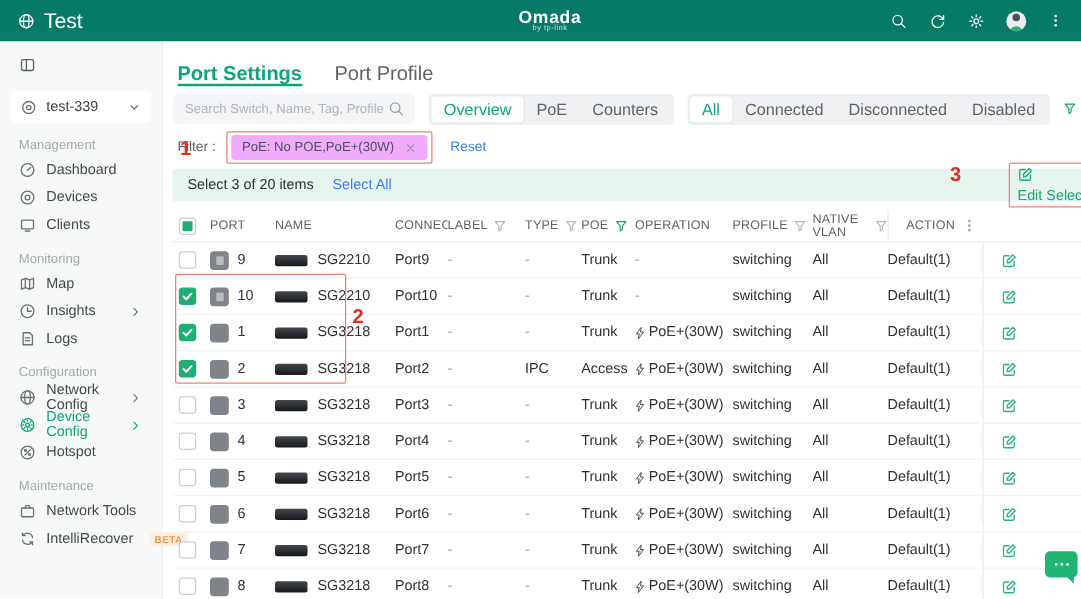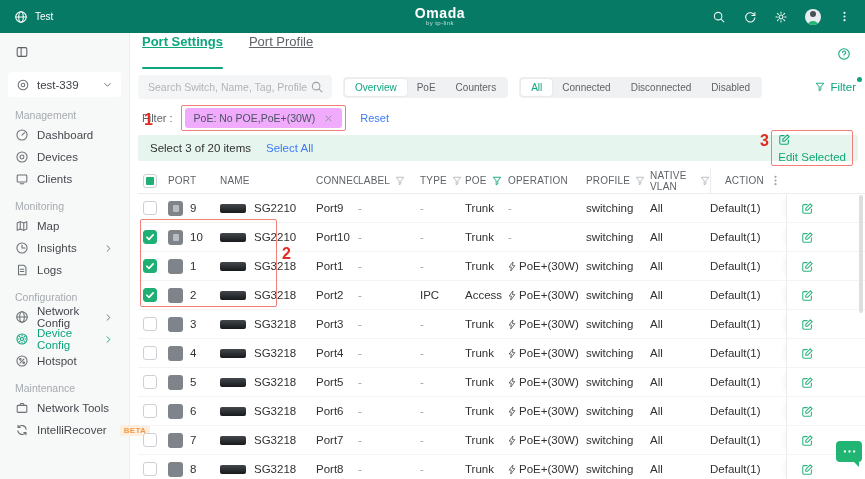--- a/index.html
+++ b/index.html
@@ -6,21 +6,21 @@
   html,body { margin:0; padding:0; }
   body {
     width:865px; height:479px; overflow:hidden; position:relative;
     font-family:"Liberation Sans","DejaVu Sans",sans-serif;
     background:#fff; color:#303133;
   }
   .icon { display:inline-flex; line-height:0; }
 
   
   .topbar { height:33px; background:#077a66; display:flex; align-items:center; padding:0 14px; color:#fff; position:relative; }
-  .tb-left { display:flex; align-items:center; gap:7px; font-size:10px; }
+  .tb-left { display:flex; align-items:center; gap:7px; font-size:17px; }
   .tb-center { position:absolute; left:0; right:0; text-align:center; pointer-events:none;padding-left:15px; }
   .brand { font-size:14px; font-weight:bold; letter-spacing:.6px; line-height:13px; }
   .brand-sub { font-size:6px; opacity:.75; letter-spacing:.4px; }
   .tb-right { margin-left:auto; display:flex; align-items:center; gap:17px; }
   .tb-right .icon { color:#fff; opacity:.95; cursor:pointer; }
   .avatar { width:16px; height:16px; border-radius:50%; background:#e9edf0; position:relative; overflow:hidden; cursor:pointer; }
   .avatar .head { position:absolute; top:2.5px; left:5px; width:6px; height:6px; border-radius:50%; background:#475057; }
   .avatar .bodyarc { position:absolute; bottom:-5px; left:3px; width:10px; height:9px; border-radius:50%; background:#22b573; }
 
   
@@ -34,32 +34,32 @@
   .side-item { height:22px; display:flex; align-items:center; gap:8px; padding:0 15px; cursor:pointer; }
   .side-item .icon { color:#6b7075; }
   .side-item.active, .side-item.active .icon, .side-item.active .side-chevron { color:#0ca57d; }
   .side-chevron { margin-left:auto; color:#b9bec2; }
   .beta { background:#fdeedd; color:#f2994a; font-size:8px; font-weight:bold; border-radius:2px; padding:1px 4px; margin-left:5px; letter-spacing:.3px; }
 
   .content { flex:1; position:relative; padding-left:8px; }
 
   
   .tabs-row { height:36px; display:flex; align-items:flex-end; gap:26px; padding:6px 14px 0 4px; }
-  .tab { font-size:13px; color:#5f6368; padding-bottom:20px; position:relative; cursor:pointer;text-decoration:underline; }
+  .tab { font-size:16px; color:#5f6368; padding-bottom:0; position:relative; cursor:pointer; }
   .tab.active { color:#0ca57d; font-weight:bold; }
   .tab.active::after { content:""; position:absolute; left:0; right:0; bottom:0; height:2px; background:#0ca57d; border-radius:1px; }
   .help { margin-left:auto; color:#0ca57d; padding-bottom:8px; cursor:pointer; }
 
   
   .toolbar { display:flex; align-items:center; gap:11px; margin:6px 7px 0 0; height:24px; }
   .search { width:194px; height:24px; background:#f4f5f6; border-radius:4px; display:flex; align-items:center; padding:0 8px; }
   .search input { flex:1; border:none; background:transparent; outline:none; font-size:10.5px; color:#303133; font-family:inherit; min-width:0; }
   .search input::placeholder { color:#b0b4b8; }
   .search .icon { color:#9aa0a5; }
-  .seg { background:#f0f1f2; border-radius:4px; padding:2px; display:flex; font-size:10px; color:#5f6368; }
+  .seg { background:#f0f1f2; border-radius:4px; padding:2px; display:flex; font-size:13px; color:#5f6368; }
   .seg-item { padding:3px 10px; border-radius:3px; cursor:pointer; white-space:nowrap; }
   .seg-item.active { background:#fff; color:#0ca57d; box-shadow:0 0 2px rgba(0,0,0,.1); }
   .filter-btn { margin-left:auto; color:#0ca57d; display:flex; align-items:center; gap:5px; font-size:11.5px; position:relative; cursor:pointer; padding-right:2px; }
   .filter-dot { position:absolute; top:-4px; right:-4px; width:5px; height:5px; border-radius:50%; background:#0ca57d; }
 
   
   .filter-row { display:flex; align-items:center; margin-top:5px; height:28px; font-size:11px; }
   .filter-label { color:#5f6368; padding:0 8px 0 4px; }
   .anno-wrap { border:1.5px solid #f08078; border-radius:2px; padding:2px 3px; display:inline-flex; }
   .chip { background:#f0abfc; border-radius:3px; height:20px; display:flex; align-items:center; gap:9px; padding:0 9px; font-size:10.5px; color:#4a5261; white-space:nowrap; }

